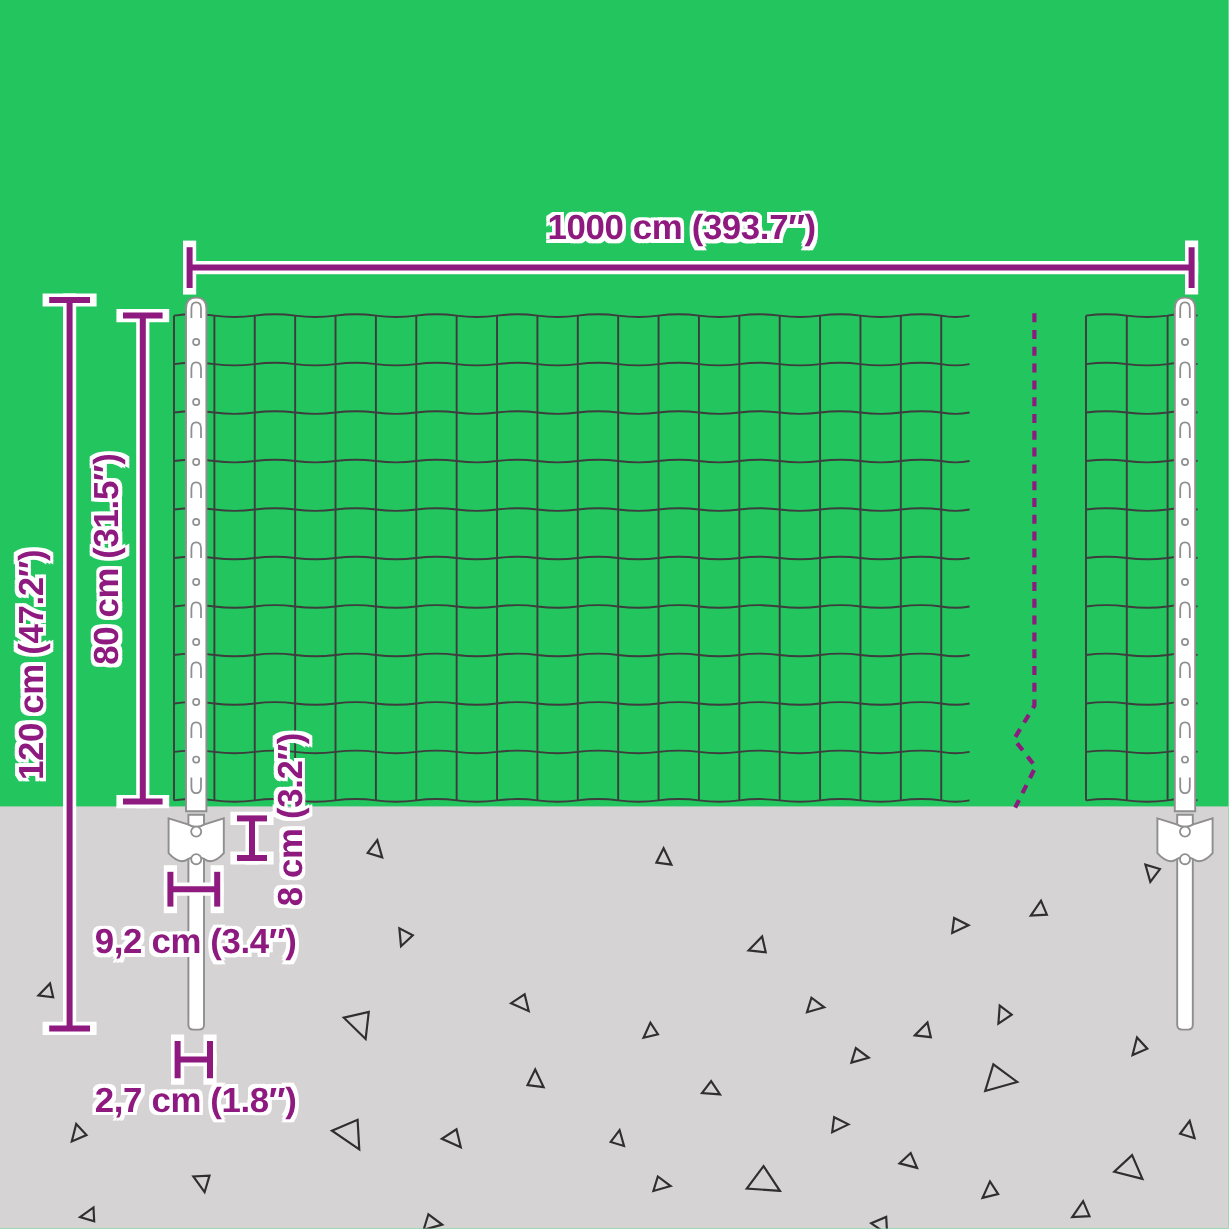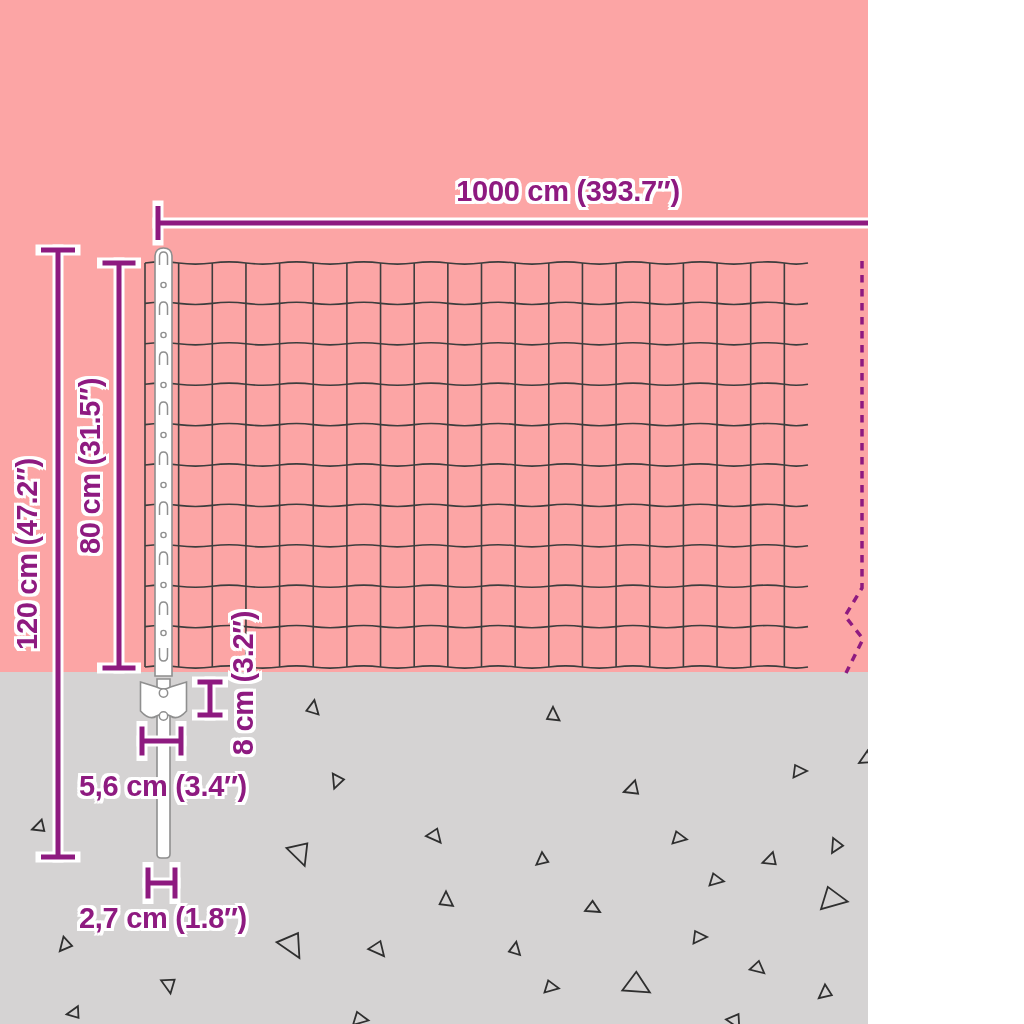--- a/index.html
+++ b/index.html
@@ -1,17 +1,17 @@
 <!DOCTYPE html>
 <html><head>
 <meta charset="utf-8">
 <style>
   html,body{margin:0;padding:0;background:#ffffff;}
   .stage{
-    position:relative;width:868px;height:1024px;overflow:hidden;background:#fca5a5;
+    position:relative;width:1024px;height:1024px;overflow:hidden;background:#22c55e;
     font-family:"Liberation Sans", sans-serif;
   }
   .stage svg{position:absolute;left:0;top:0;}
   .dim-label{
     position:absolute;
     font-weight:700;
     font-size:29px;
     color:#8e1a80;
     white-space:nowrap;
     transform:translate(-50%,-50%);
@@ -193,16 +193,16 @@
     </svg>
 
   <div class="dim-label" style="left:568px;top:191px;">1000 cm (393.7″)</div>
 
   <div class="dim-label vert" style="left:27px;top:554px;">120 cm (47.2″)</div>
 
   <div class="dim-label vert" style="left:90px;top:466px;">80 cm (31.5″)</div>
 
   <div class="dim-label vert" style="left:243px;top:683px;">8 cm (3.2″)</div>
 
-  <div class="dim-label" style="left:163px;top:786px;">5,6 cm (3.4″)</div>
+  <div class="dim-label" style="left:163px;top:786px;">9,2 cm (3.4″)</div>
 
   <div class="dim-label" style="left:163px;top:918px;">2,7 cm (1.8″)</div>
 </div>
 
 </body></html>

